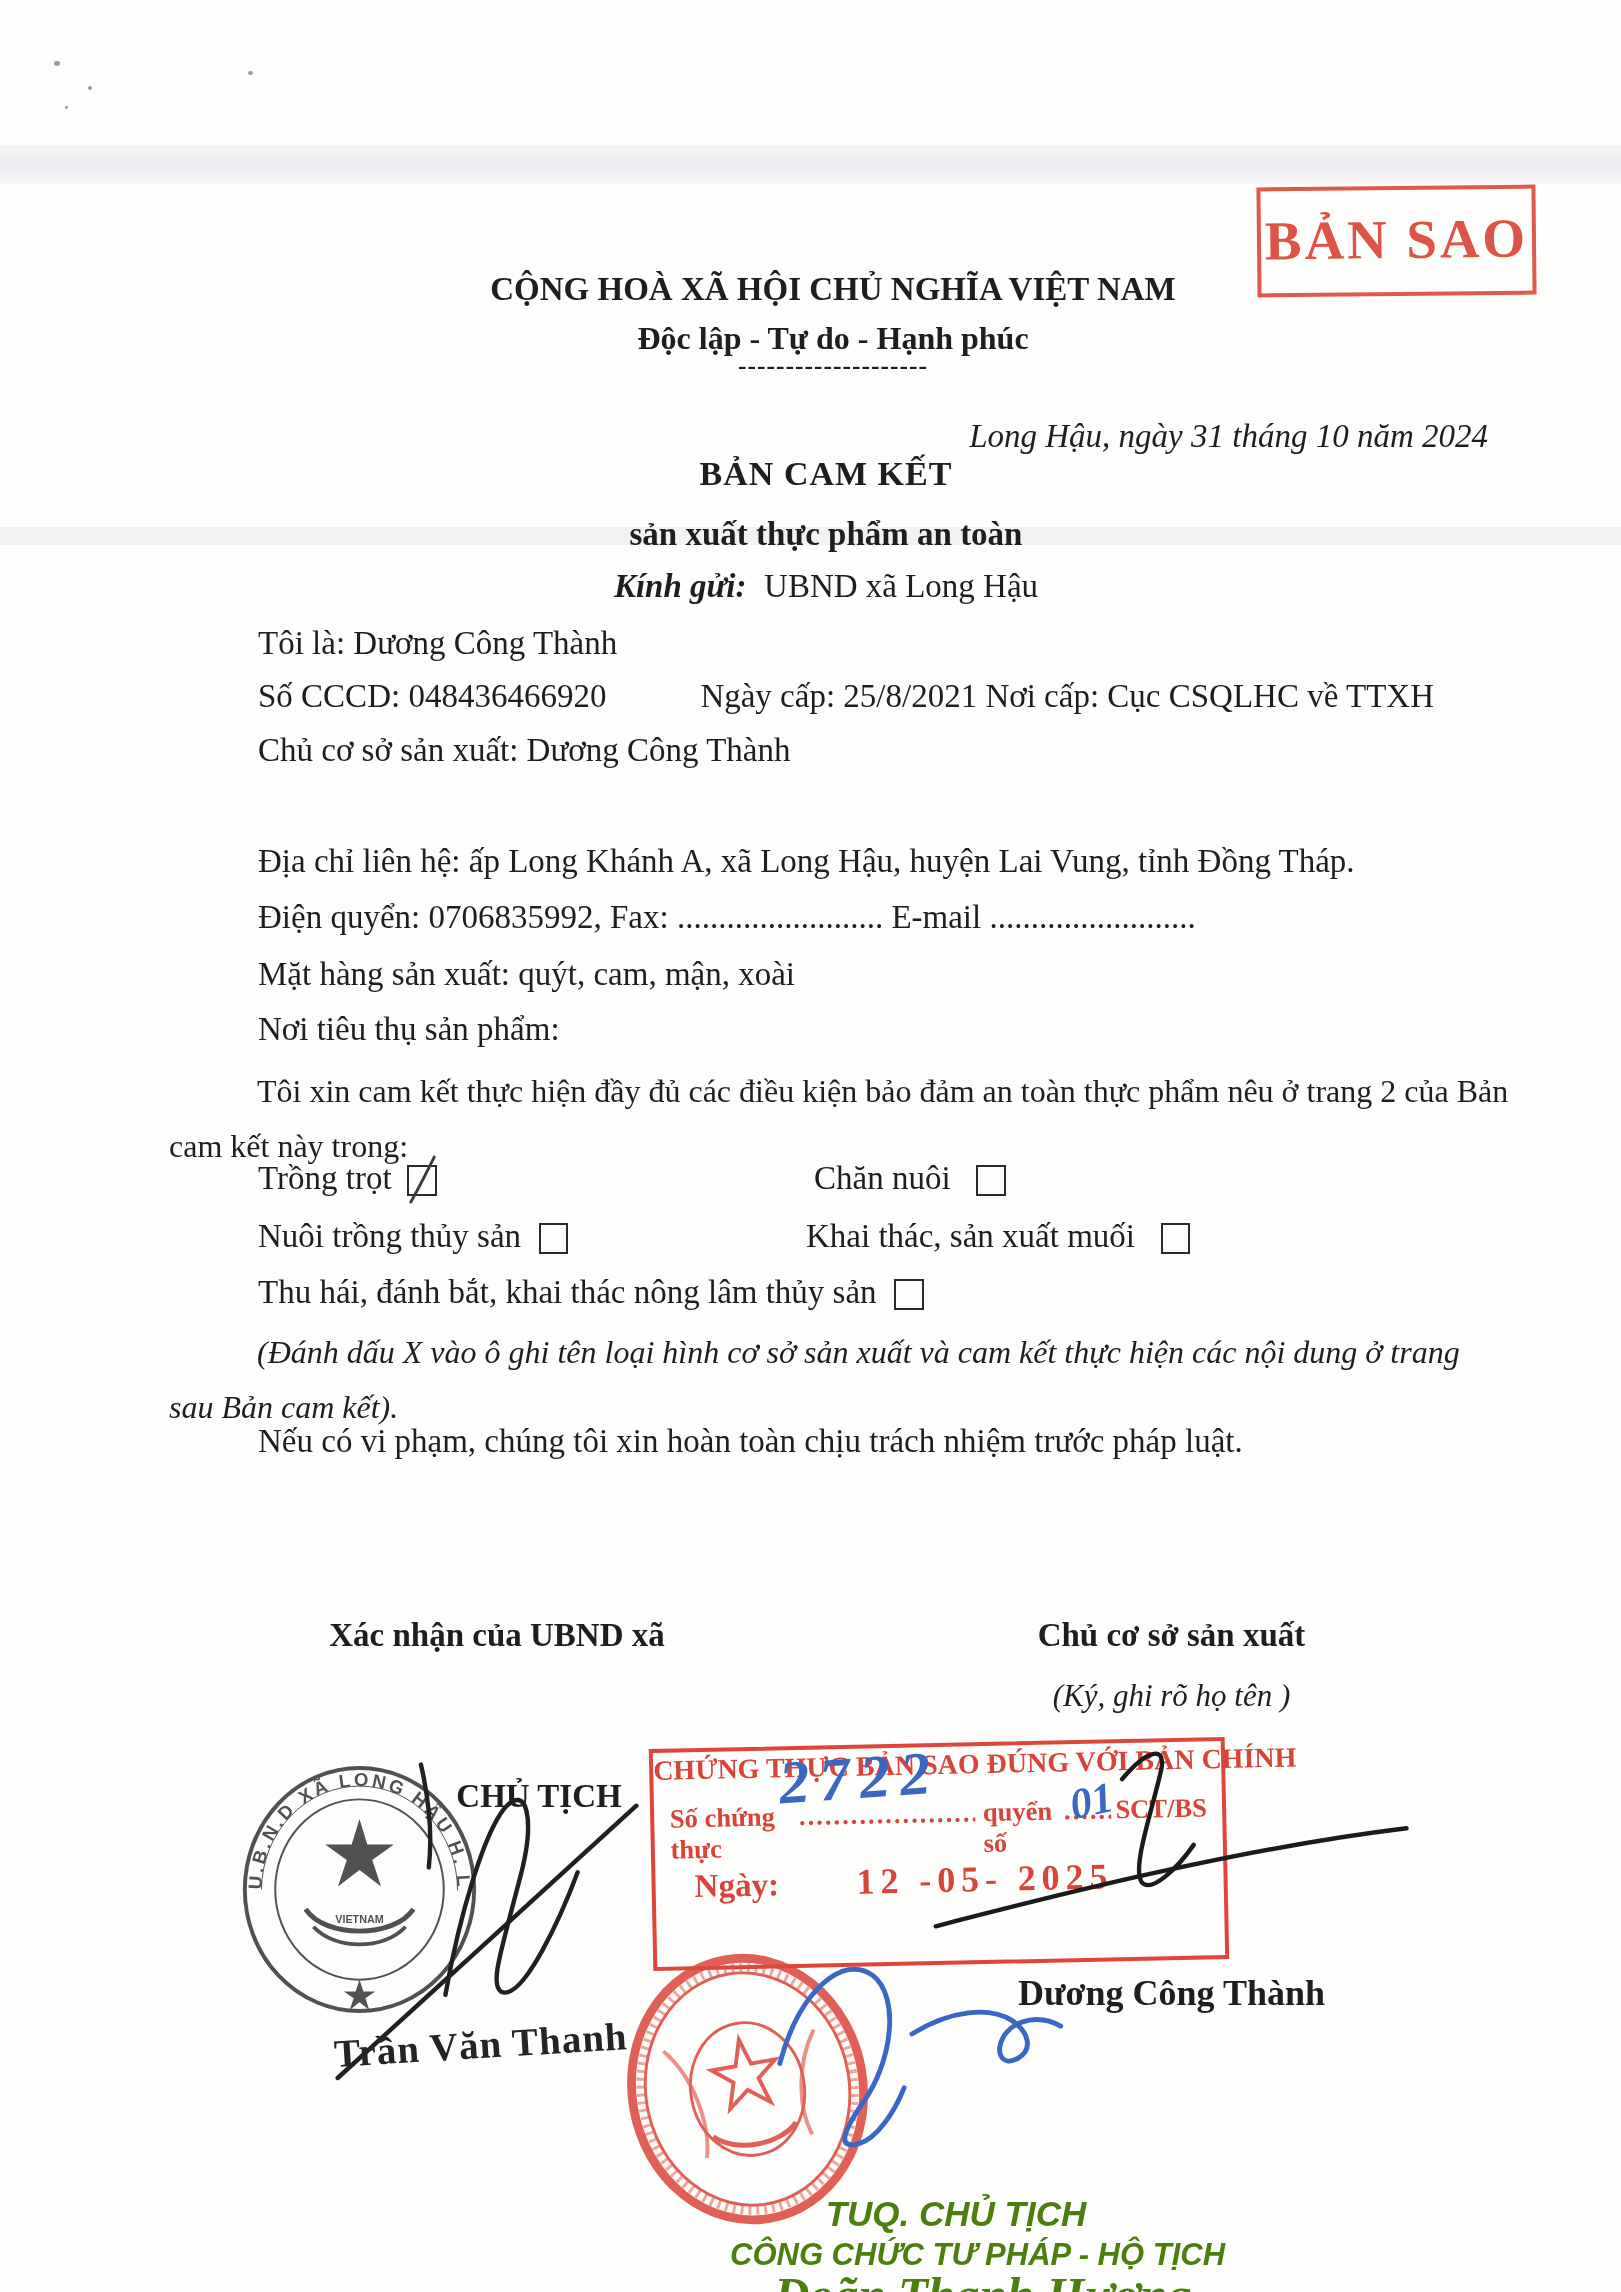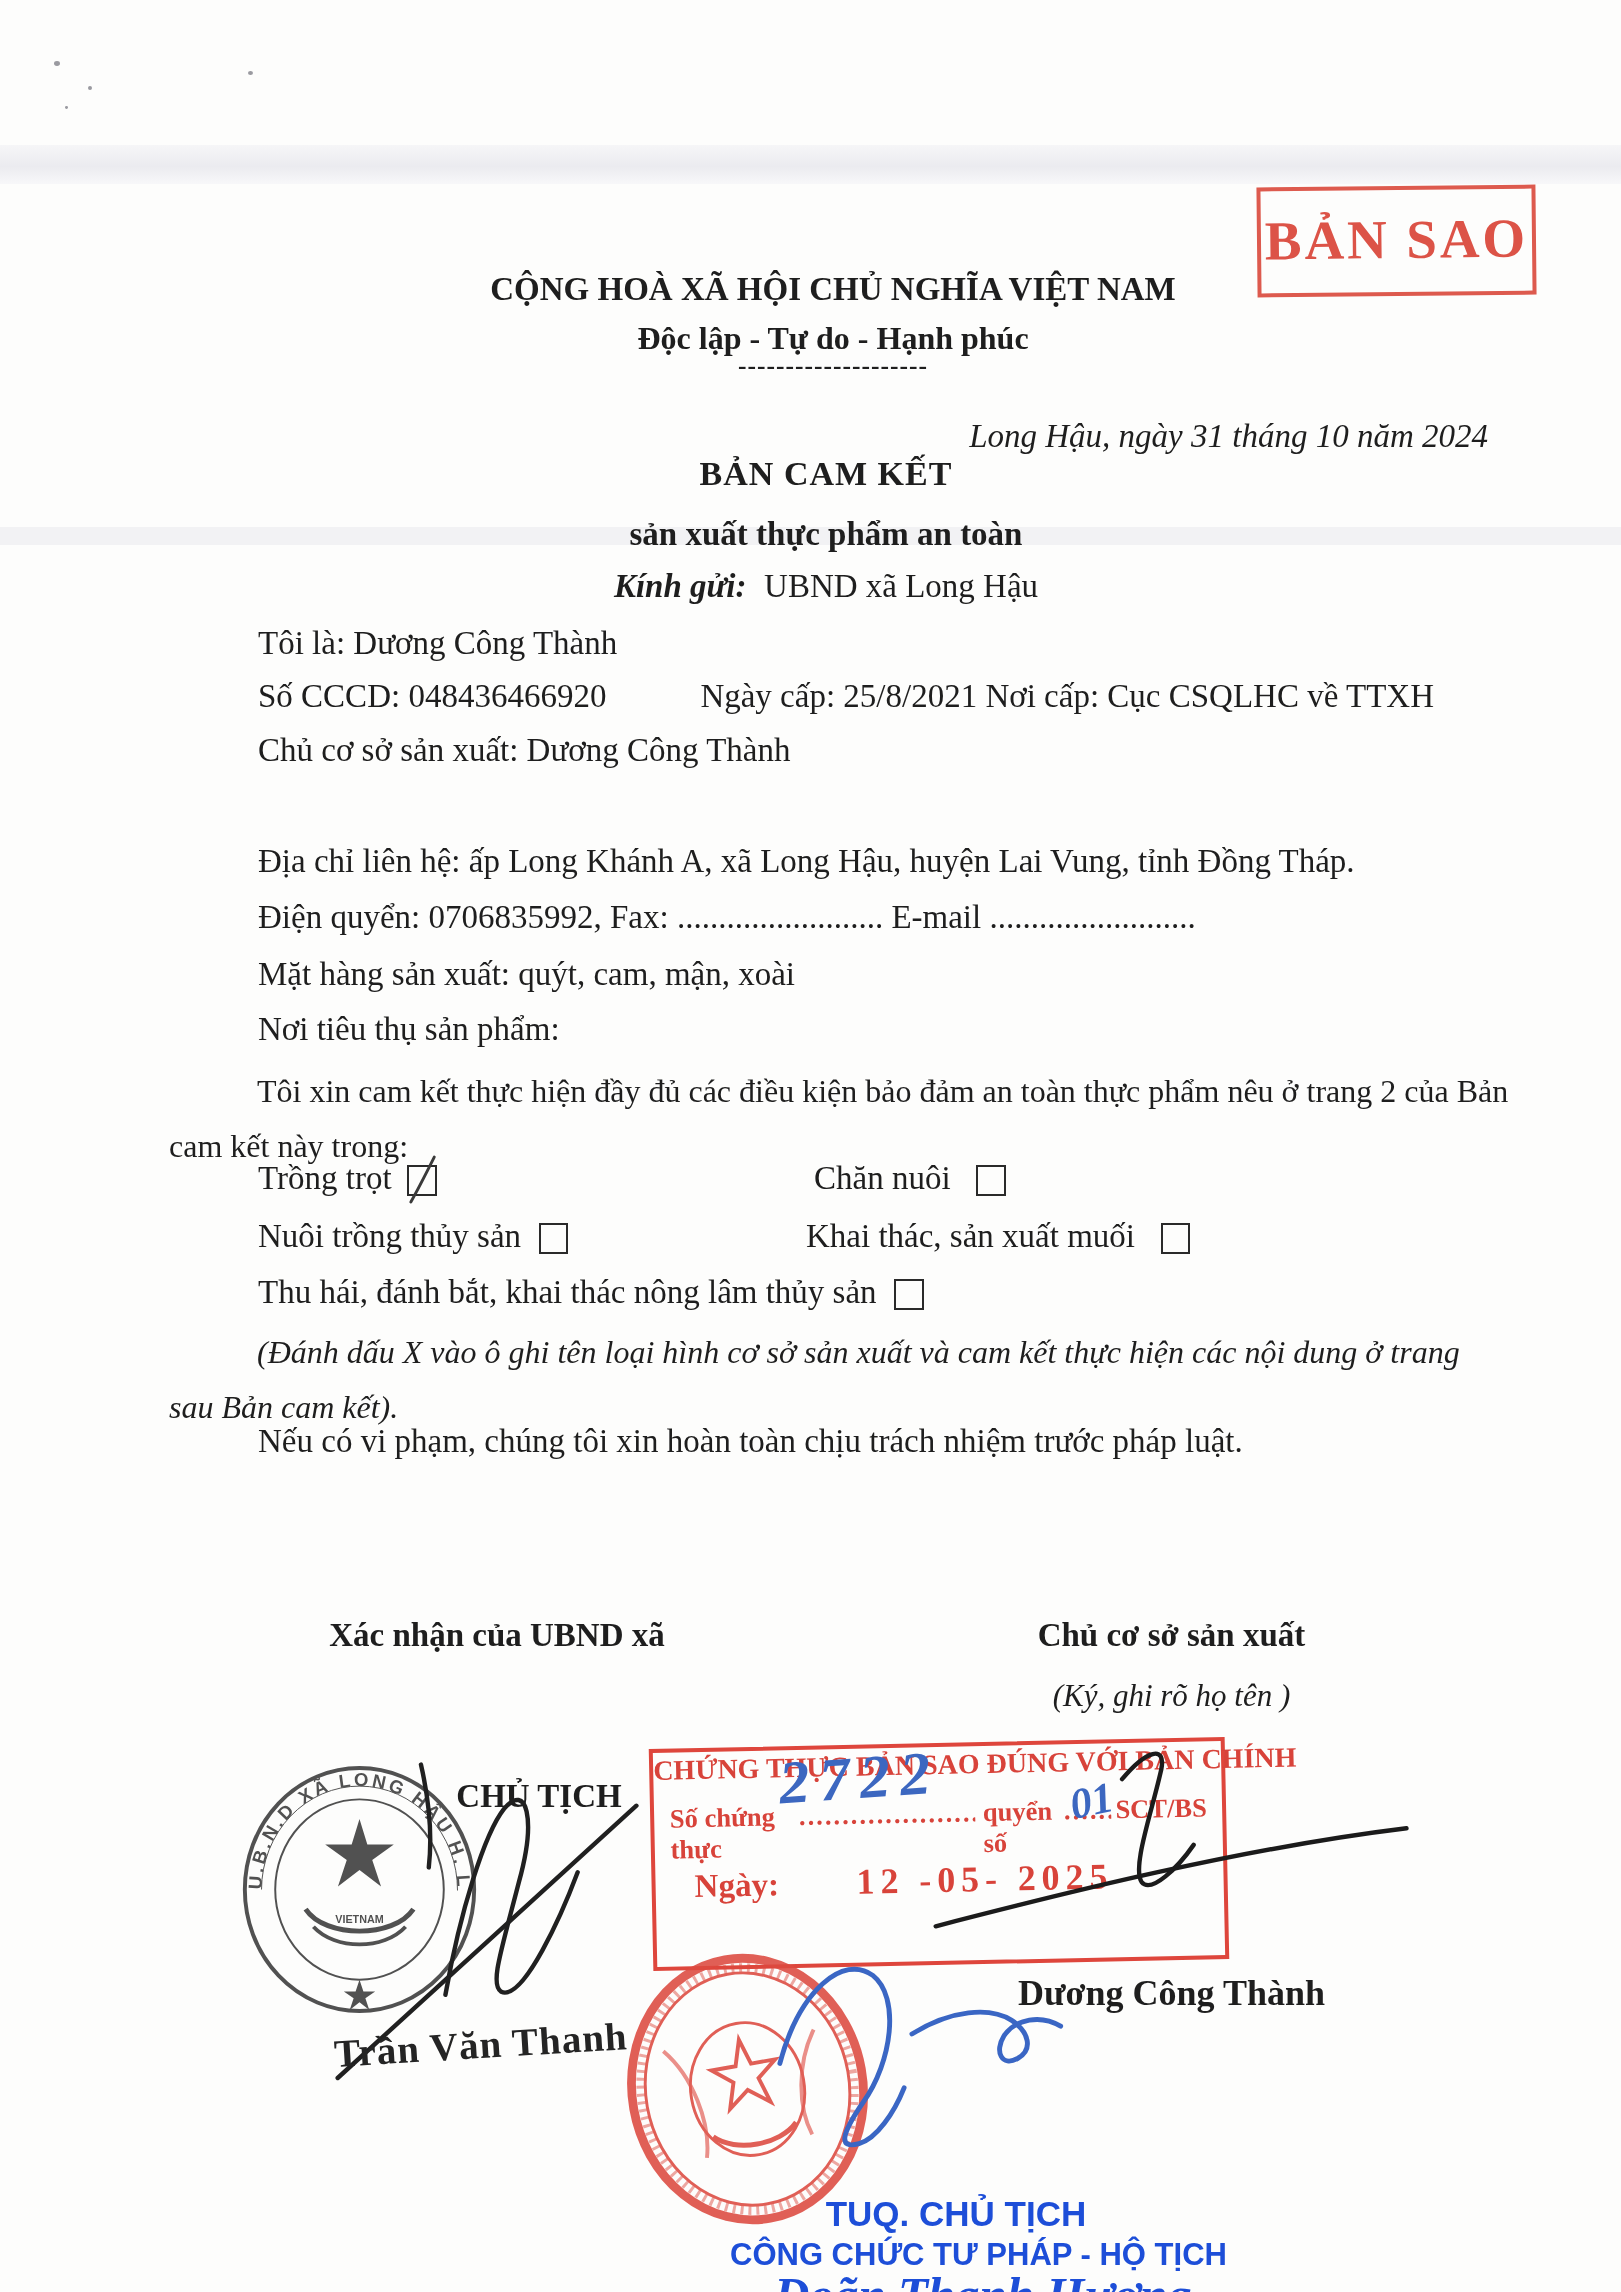--- a/index.html
+++ b/index.html
@@ -31,21 +31,21 @@
   .certbox{
     left:651px;top:1743px;width:568px;height:214px;
     border:4.9px solid #de463c;transform:rotate(-1.2deg);color:#d8433a;
   }
   .certbox .line2{position:absolute;left:15.7px;top:51px;width:537px;display:flex;align-items:baseline;font-size:26.5px;font-weight:bold;}
   .dots{overflow:hidden;white-space:nowrap;letter-spacing:2px;}
   .certtitle{position:absolute;left:0;top:2px;width:100%;text-align:center;font-size:28px;font-weight:bold;white-space:nowrap;}
   .certngay{position:absolute;left:39px;top:116px;font-size:33px;font-weight:bold;}
   .certdate{position:absolute;left:201px;top:112px;font-size:36px;font-weight:bold;letter-spacing:5.9px;white-space:nowrap;}
   .bluehand{color:#3c67c0;font-style:italic;font-weight:bold;white-space:nowrap;}
-  .redtxt{color:#1d4ed8;font-weight:bold;white-space:nowrap;}
+  .redtxt{color:#4d7c0f;font-weight:bold;white-space:nowrap;font-style:italic;}
 </style>
 </head>
 <body>
 
 <div class="page">
 
   <div class="abs band" style="top:145px;height:39px;background:linear-gradient(#f5f5f7,#e9e9ee 55%,#f7f7f9);opacity:.9;"></div>
   <div class="abs band" style="top:527px;height:17.6px;background:#ececef;opacity:.65;"></div>
   <div class="abs speck" style="left:54px;top:61px;width:5.9px;height:4.9px;"></div>
   <div class="abs speck" style="left:88px;top:86px;width:3.9px;height:3.9px;"></div>

